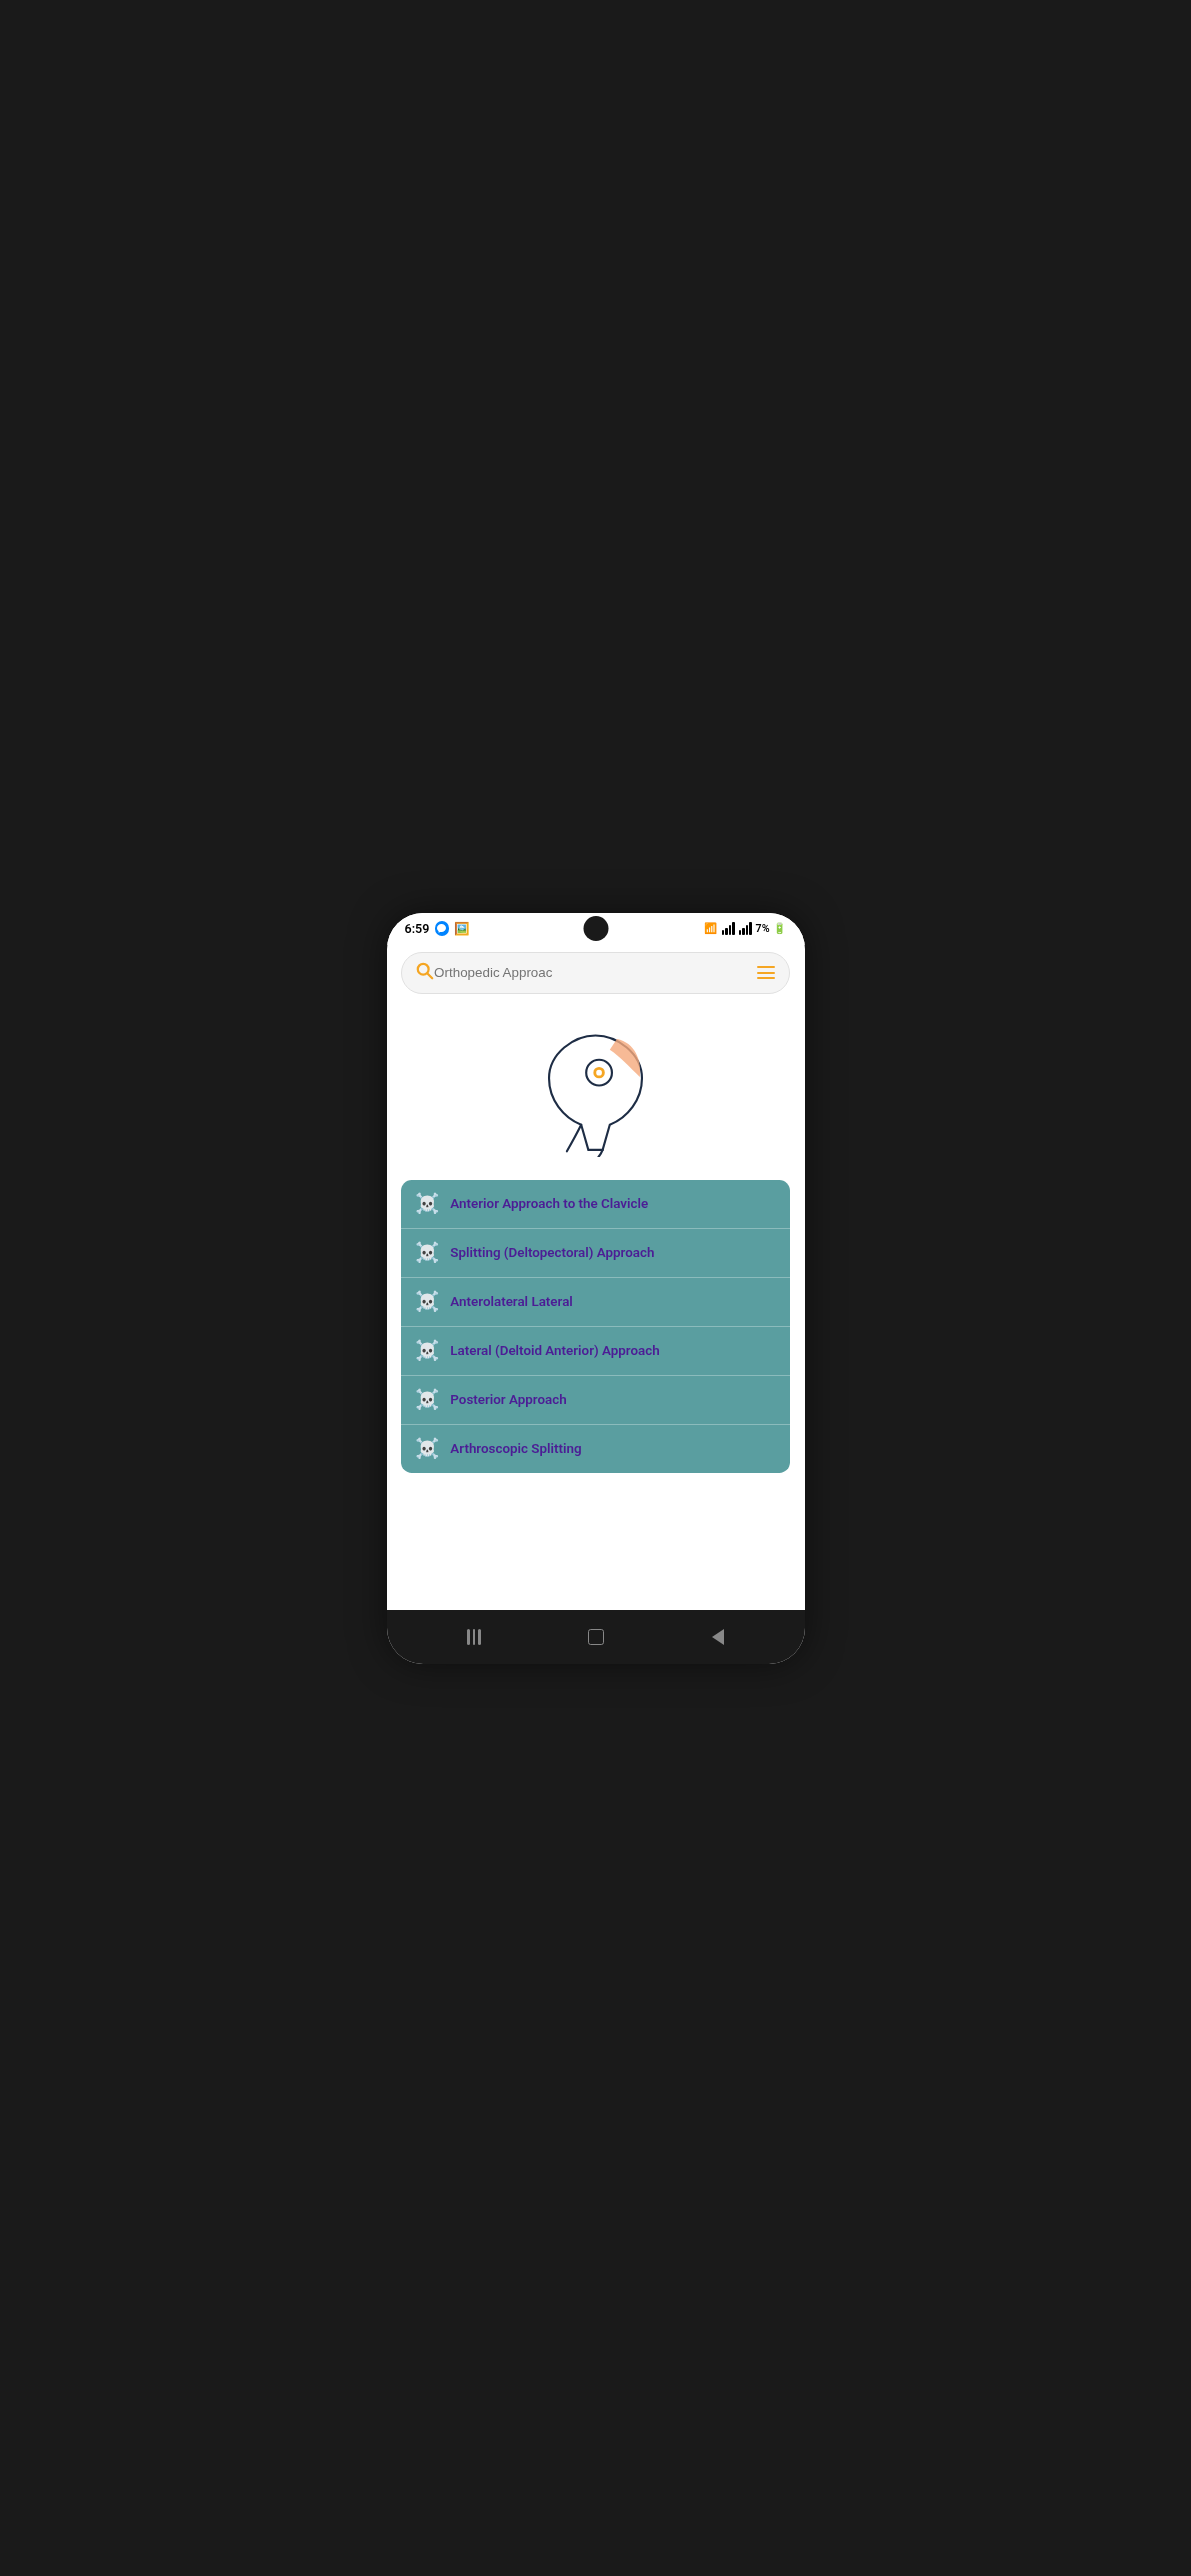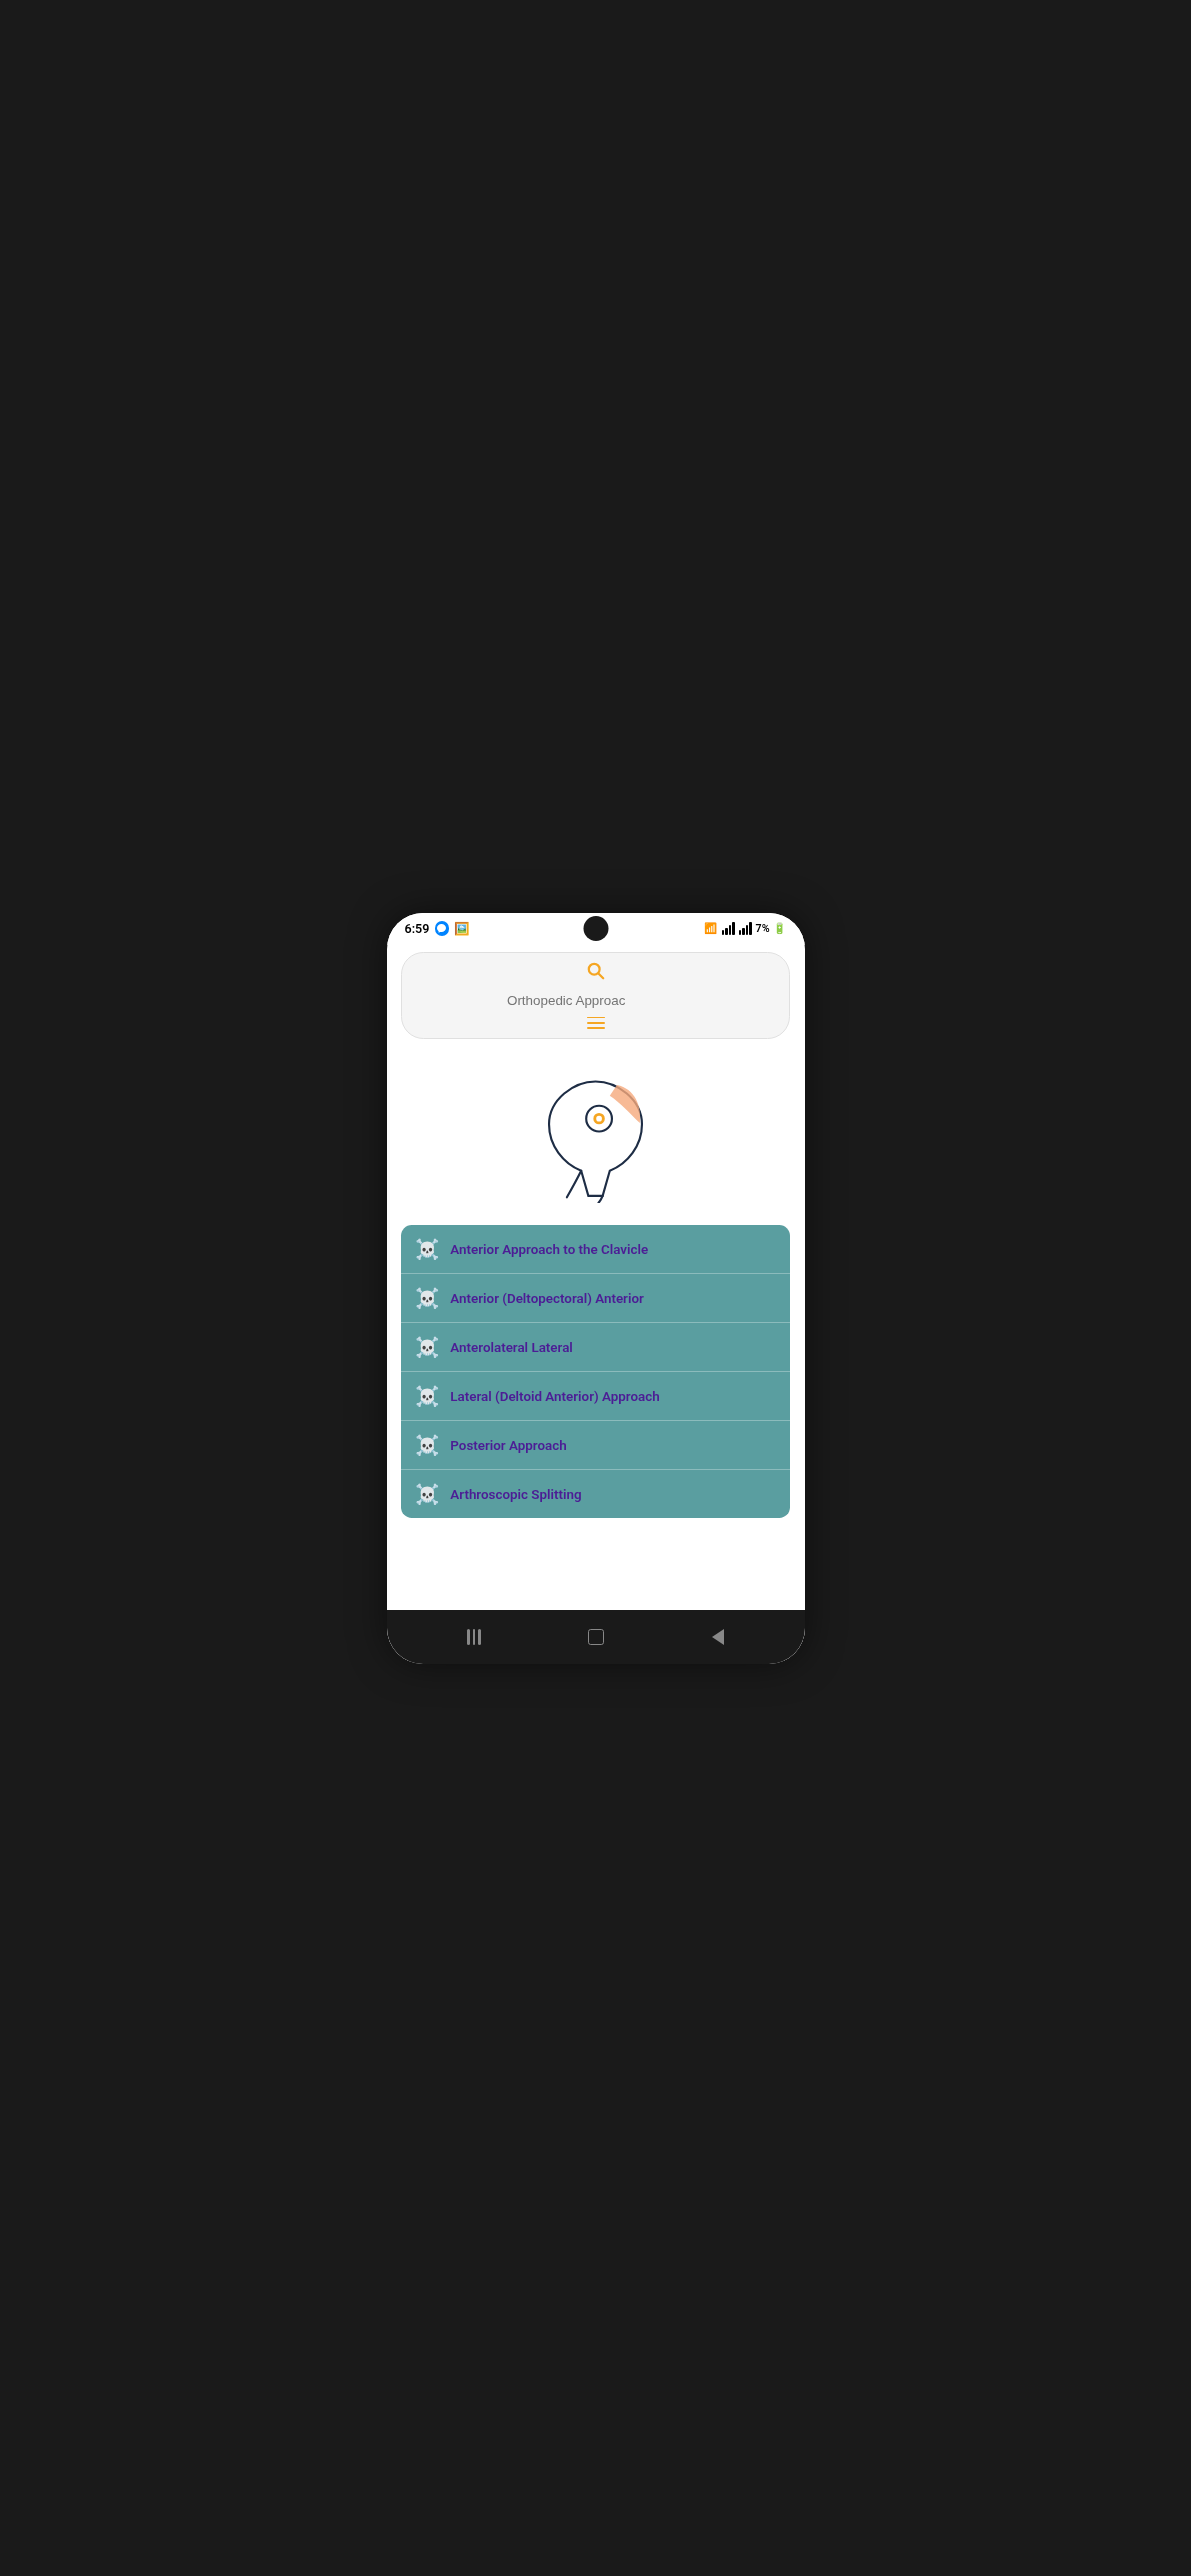--- a/index.html
+++ b/index.html
@@ -74,22 +74,20 @@
 
     
     .search-bar {
       margin: 7.2px 14.3px;
       background: #f5f5f5;
       border-radius: 22.4px;
       border: 0.9px solid #e0e0e0;
       display: flex;
       align-items: center;
       padding: 9px 14.3px;
-      gap: 9px;
-      flex-direction: column;
     }
 
     .search-icon {
       color: #f5a623;
       font-size: 16px;
     }
 
     .search-input {
       flex: 1;
       border: none;
@@ -316,21 +314,21 @@
 
     <div class="menu-list">
 
       <div class="menu-item">
         <span class="skull-icon">☠️</span>
         <span class="menu-item-text">Anterior Approach to the Clavicle</span>
       </div>
 
       <div class="menu-item">
         <span class="skull-icon">☠️</span>
-        <span class="menu-item-text">Anterior (Deltopectoral) Anterior</span>
+        <span class="menu-item-text">Splitting (Deltopectoral) Approach</span>
       </div>
 
       <div class="menu-item">
         <span class="skull-icon">☠️</span>
         <span class="menu-item-text">Anterolateral Lateral</span>
       </div>
 
       <div class="menu-item">
         <span class="skull-icon">☠️</span>
         <span class="menu-item-text">Lateral (Deltoid Anterior) Approach</span>

